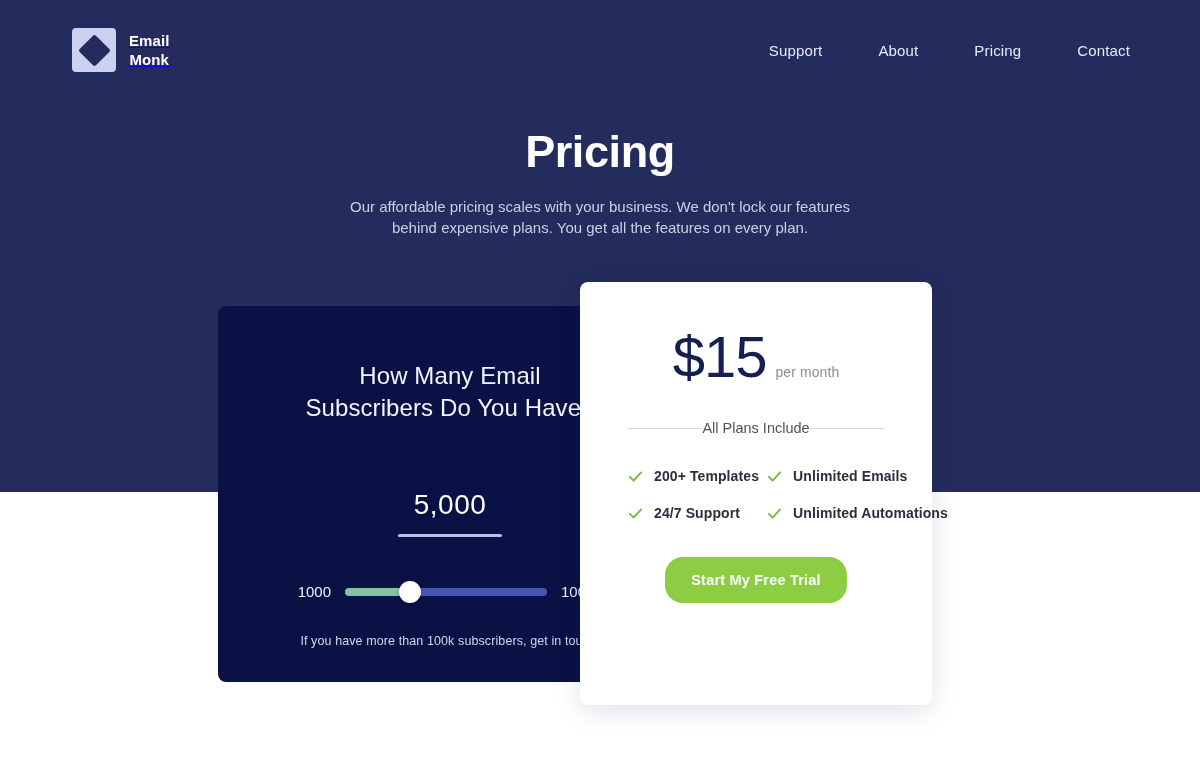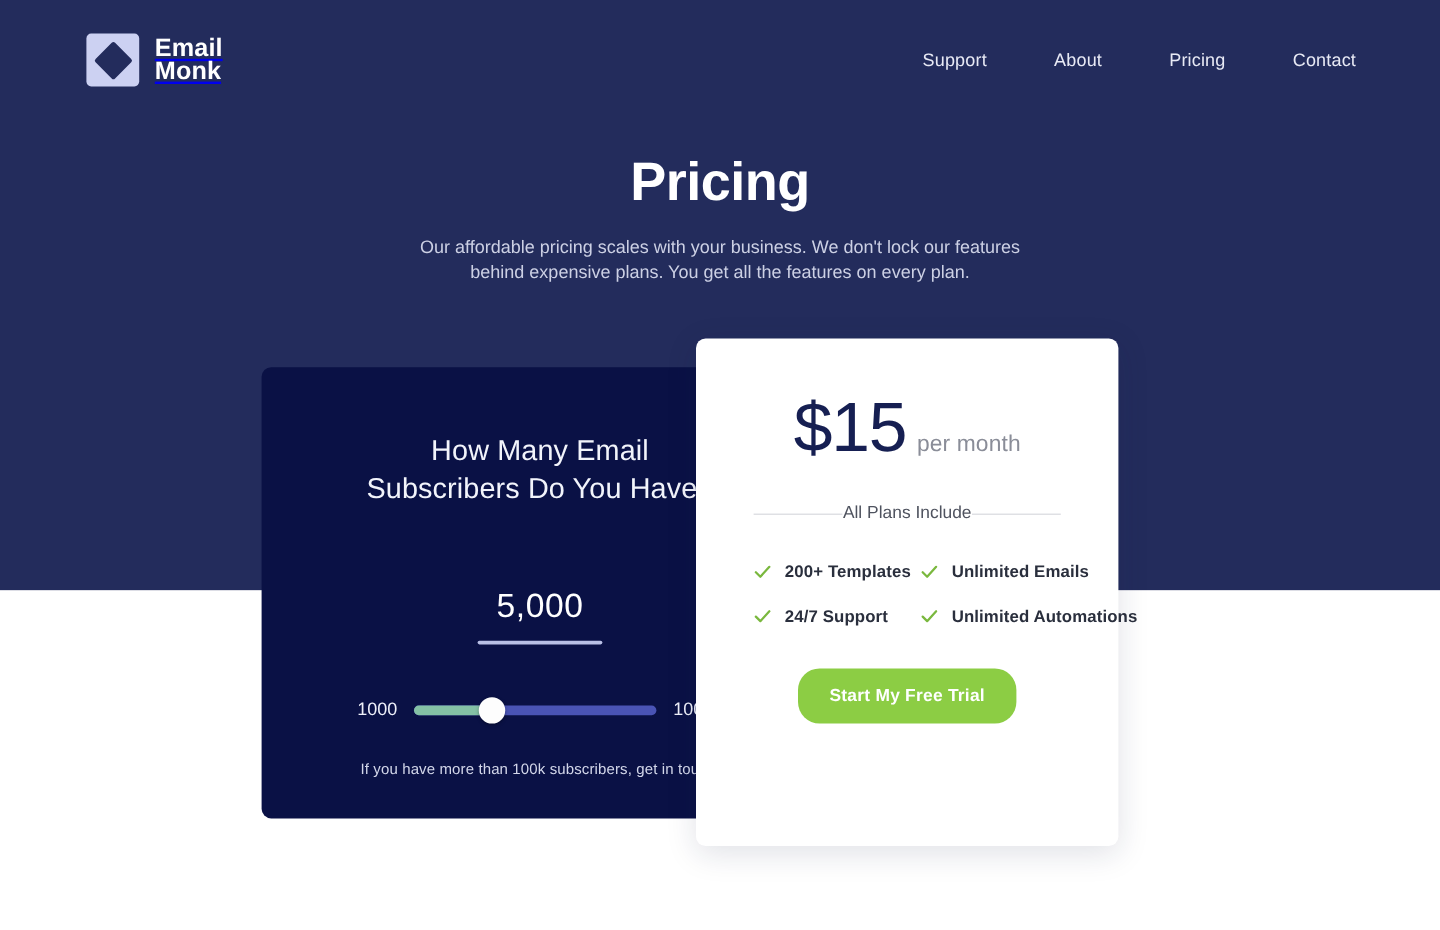--- a/index.html
+++ b/index.html
@@ -71,24 +71,25 @@
   .logo-diamond {
     width: 23px;
     height: 23px;
     background: #232c5c;
     transform: rotate(45deg);
     border-radius: 2px;
   }
 
   .brand-name {
     color: #ffffff;
-    font-size: 21px;
+    font-size: 15px;
     line-height: 19px;
     font-weight: 600;
     letter-spacing: .1px;
+    text-align: center;
   }
 
   .nav {
     display: flex;
     align-items: center;
     gap: 0;
   }
 
   .nav-link {
     color: #e8eaf5;
@@ -257,21 +258,21 @@
   .price-amount {
     color: #161f52;
     font-size: 58px;
     font-weight: 500;
     letter-spacing: -1px;
     line-height: 62px;
   }
 
   .price-period {
     color: #8a8d98;
-    font-size: 19px;
+    font-size: 14px;
     letter-spacing: .1px;
   }
 
   .divider {
     margin-top: 32px;
     display: flex;
     align-items: center;
   }
 
   .divider-line {

